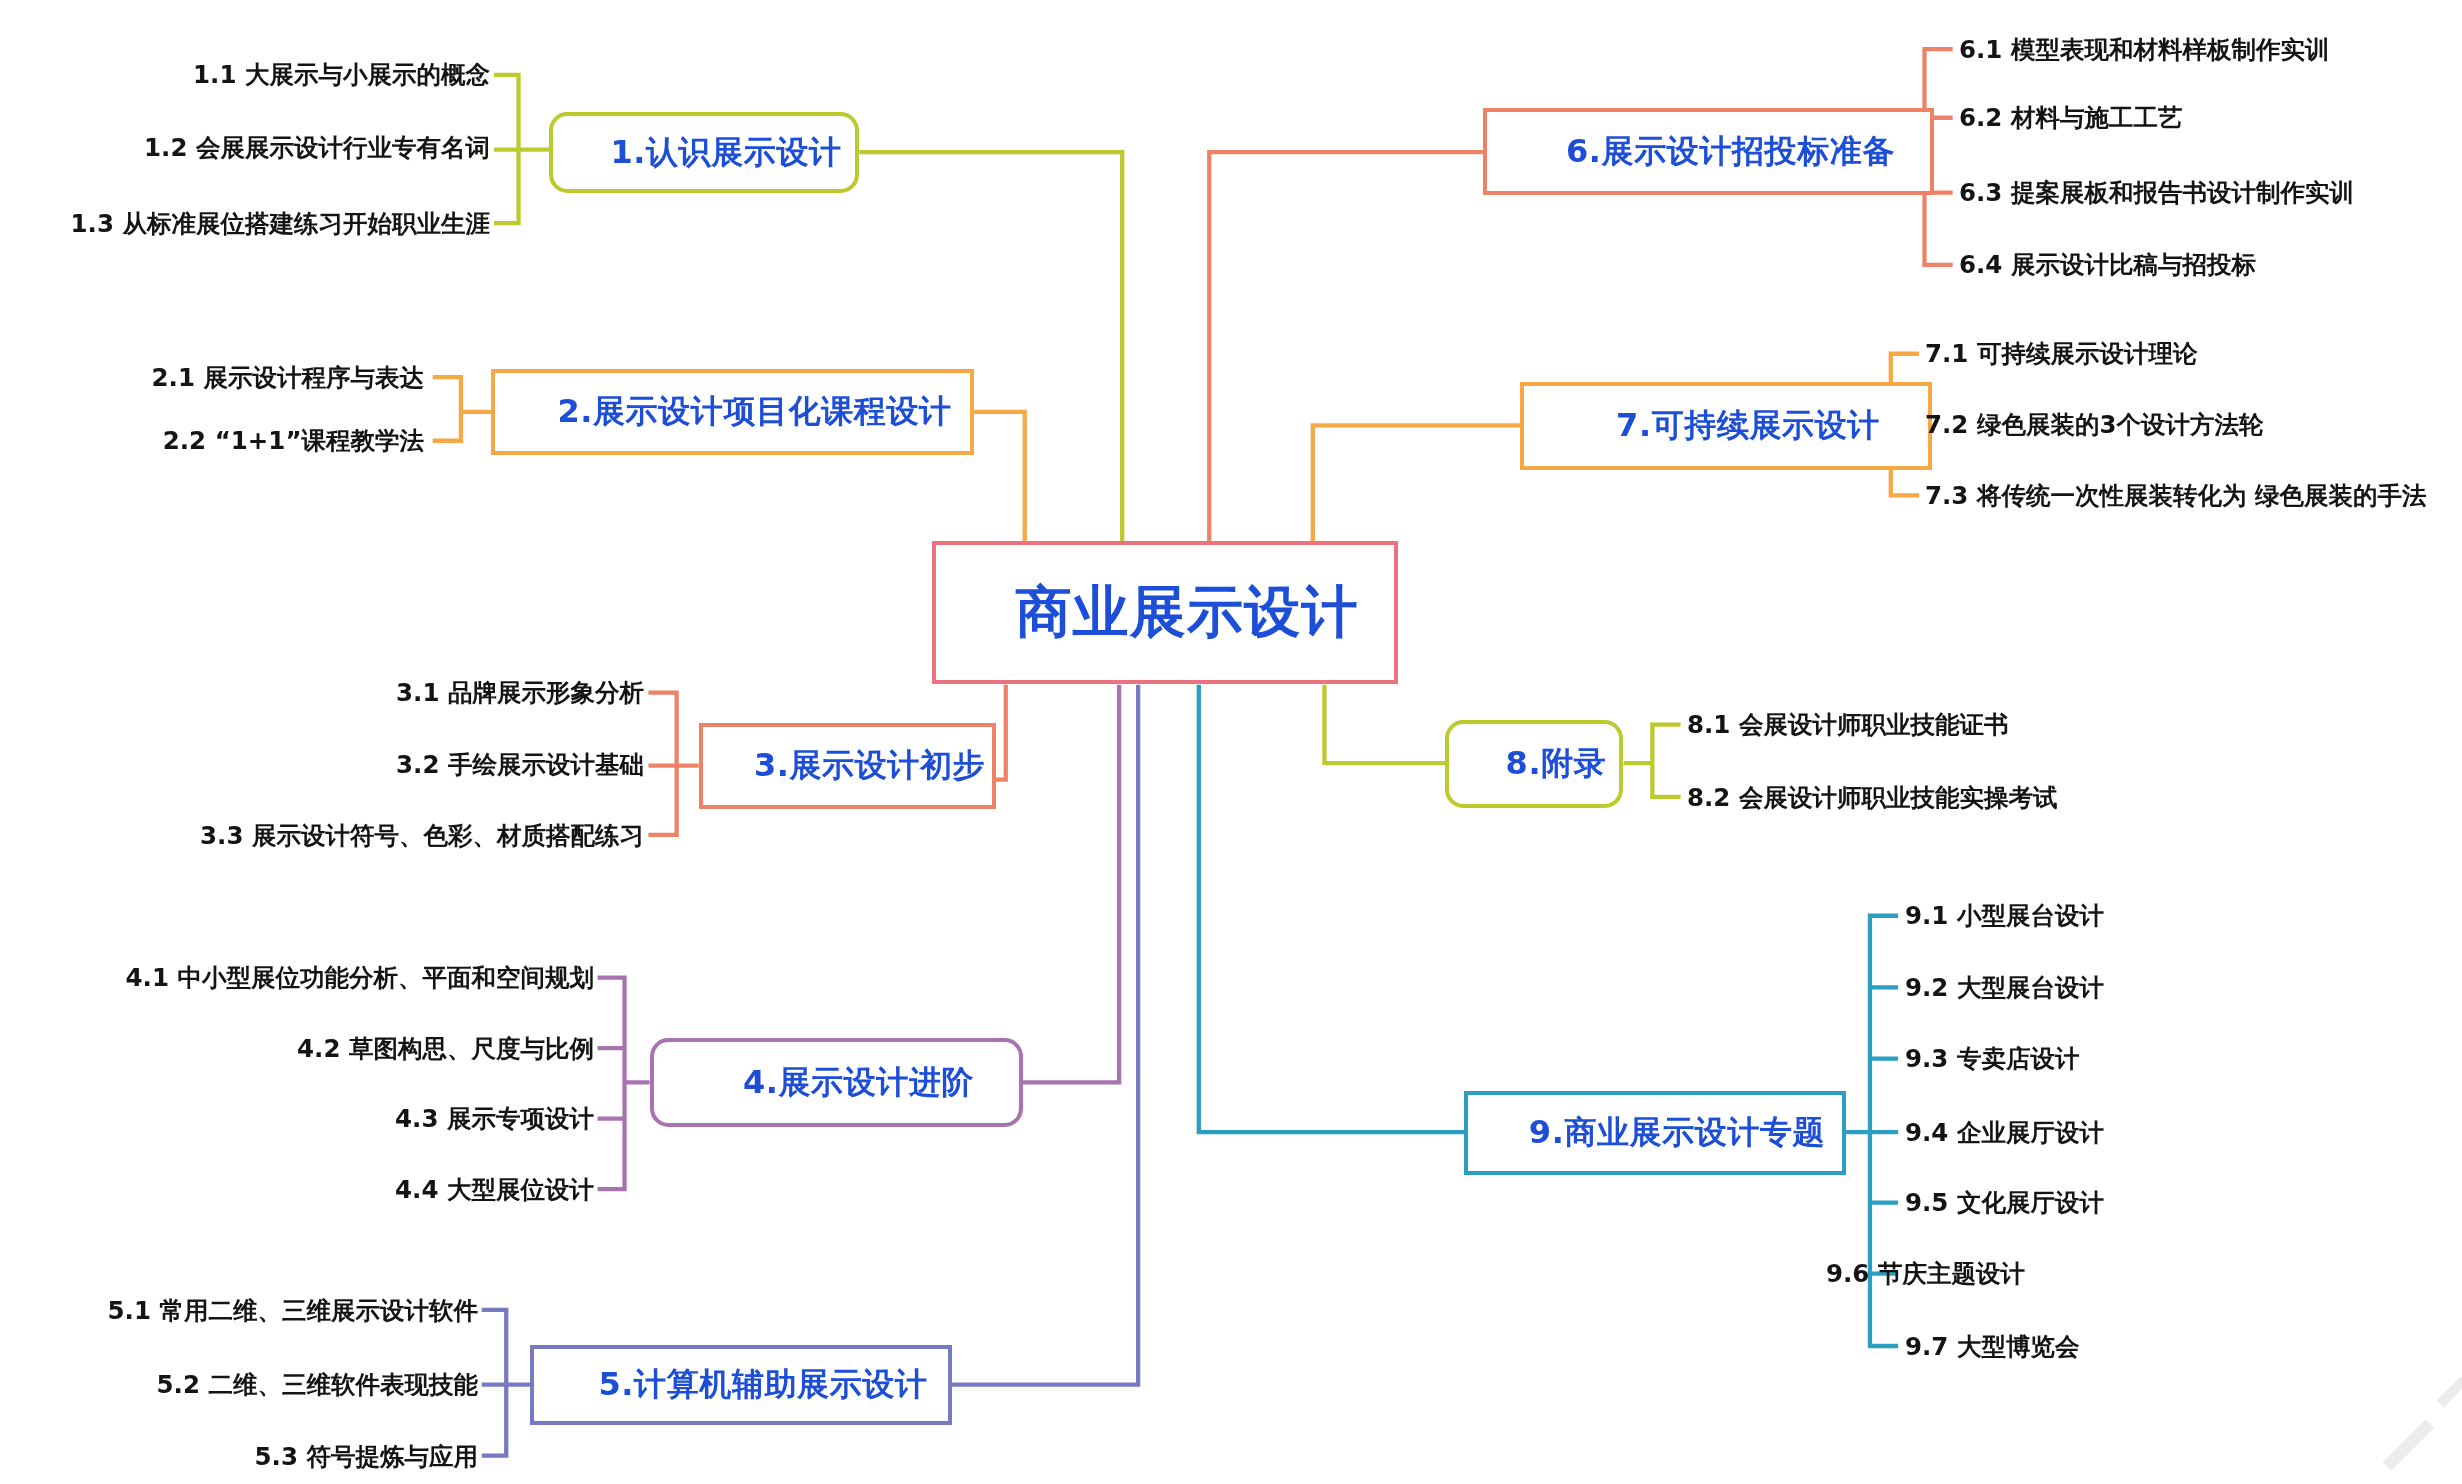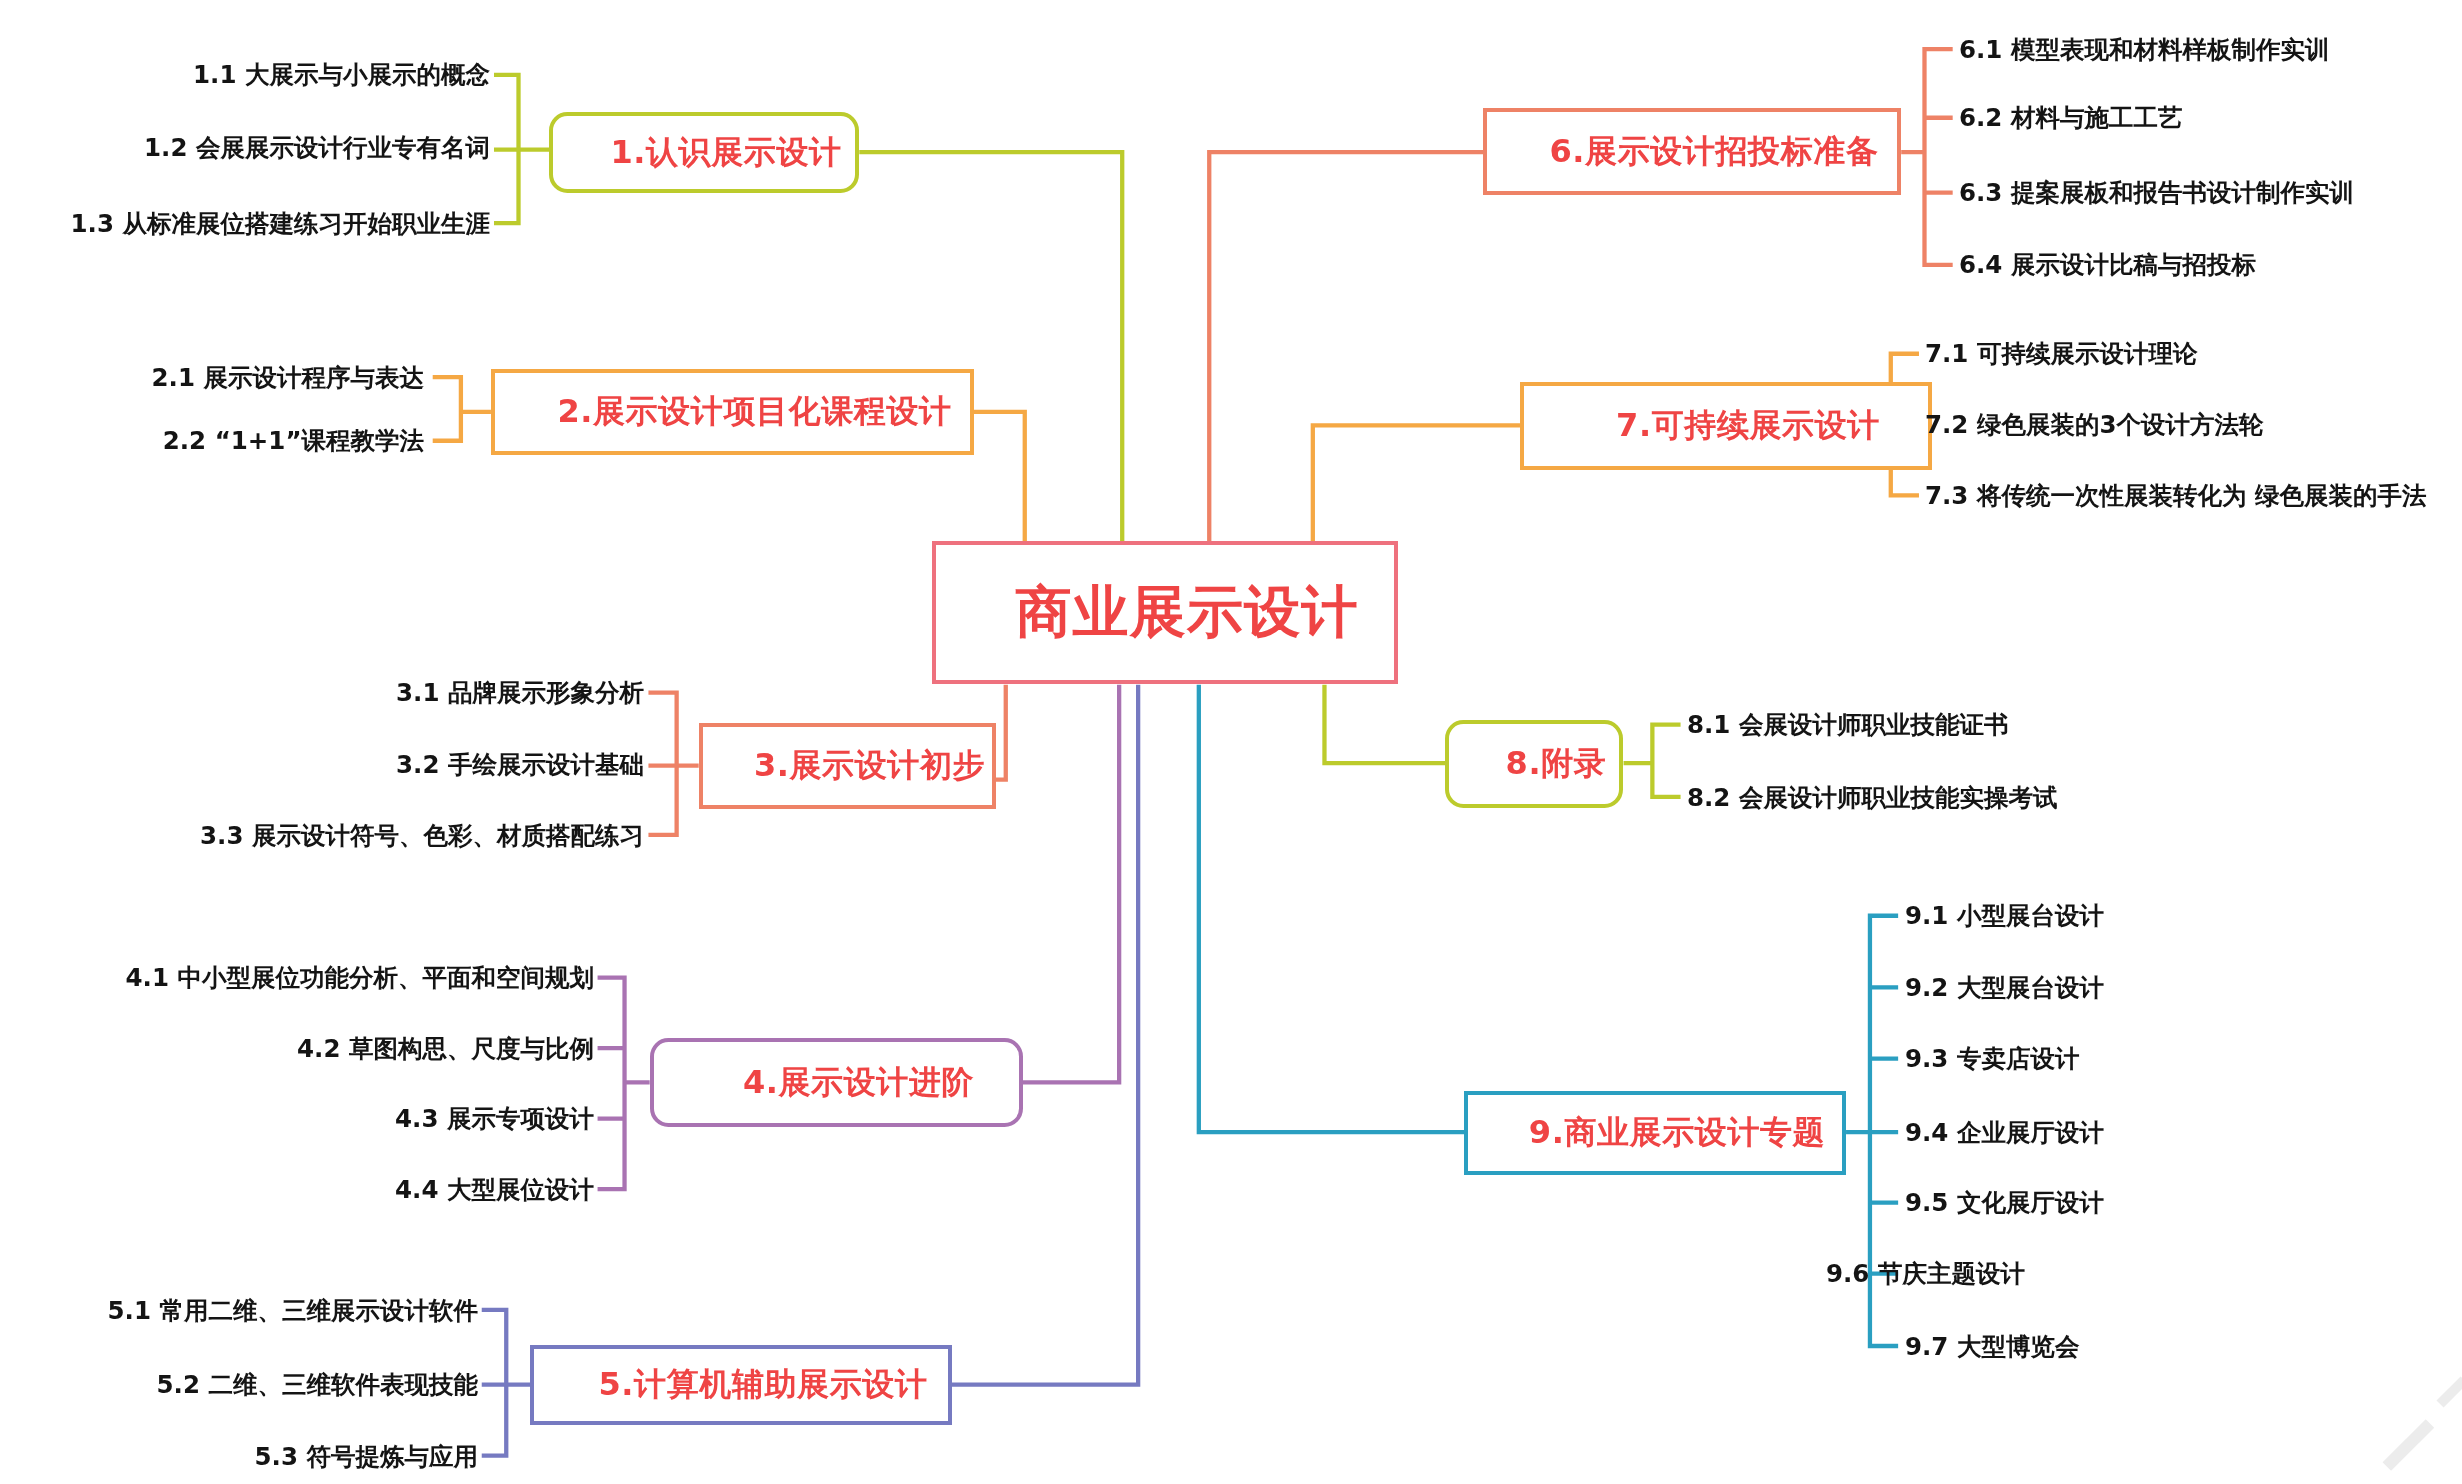--- a/index.html
+++ b/index.html
@@ -11,21 +11,21 @@
     position: relative; width: 2462px; height: 1484px;
     background: #ffffff; overflow: hidden;
   }
   svg.wires { position: absolute; left: 0; top: 0; width: 2462px; height: 1484px; }
   svg.wires path { fill: none; stroke-width: 7px; }
 
   .node {
     position: absolute; box-sizing: border-box;
     display: flex; align-items: center; justify-content: center;
     background: #ffffff; border-style: solid; border-width: 4.9px;
-    font-weight: bold; color: #ef4444; white-space: nowrap;
+    font-weight: bold; color: #1d4ed8; white-space: nowrap;
     font-size: 32px; letter-spacing: 0.6px; padding-left: 44px;
   }
   .node.round { border-radius: 18.4px; }
   .node.center-topic {
     font-size: 56px; border-width: 4.9px; letter-spacing: 1.2px;
   }
 
   .b-lime   { border-color: #bccb2c; }
   .b-orange { border-color: #f5a844; }
   .b-coral  { border-color: #ee8266; }
@@ -70,21 +70,21 @@
     <path stroke="#2a9fc1" d="M3097 1494 H3051 V2196 H3097 M3051 1611 H3097 M3051 1727 H3097 M3051 1962 H3097 M3051 2078 H3097 M3012 1847 H3097 M2389 1847 H1956 V1117"></path>
   </svg>
 
   <div class="node center-topic b-pink" style="left:932px; top:541px; width:466px; height:143px;">商业展示设计</div>
 
   <div class="node round b-lime" style="left:549px; top:112px; width:310px; height:81px;">1.认识展示设计</div>
   <div class="node b-orange" style="left:491px; top:369px; width:483px; height:86px;">2.展示设计项目化课程设计</div>
   <div class="node b-coral" style="left:699px; top:723px; width:297px; height:86px;">3.展示设计初步</div>
   <div class="node round b-purple" style="left:650px; top:1038px; width:373px; height:89px;">4.展示设计进阶</div>
   <div class="node b-indigo" style="left:530px; top:1345px; width:422px; height:80px;">5.计算机辅助展示设计</div>
-  <div class="node b-coral" style="left:1483px; top:108px; width:418px; height:87px;">6.展示设计招投标准备</div>
+  <div class="node b-coral" style="left:1483px; top:108px; width:451px; height:87px;">6.展示设计招投标准备</div>
   <div class="node b-orange" style="left:1520px; top:382px; width:412px; height:88px;">7.可持续展示设计</div>
   <div class="node round b-lime" style="left:1445px; top:720px; width:178px; height:88px;">8.附录</div>
   <div class="node b-teal" style="left:1464px; top:1091px; width:382px; height:84px;">9.商业展示设计专题</div>
 
   <div class="child" style="right:1972px; top:59px;">1.1 大展示与小展示的概念</div>
   <div class="child" style="right:1972px; top:132px;">1.2 会展展示设计行业专有名词</div>
   <div class="child" style="right:1972px; top:208px;">1.3 从标准展位搭建练习开始职业生涯</div>
 
   <div class="child" style="right:2038px; top:362px;">2.1 展示设计程序与表达</div>
   <div class="child" style="right:2038px; top:425px;">2.2 “1+1”课程教学法</div>

